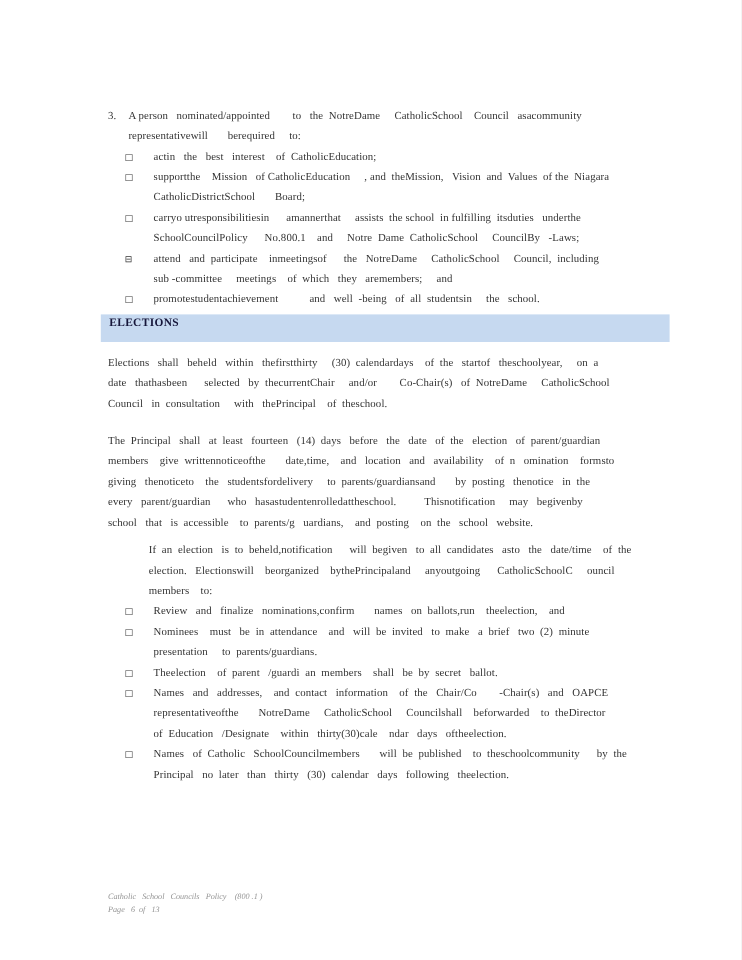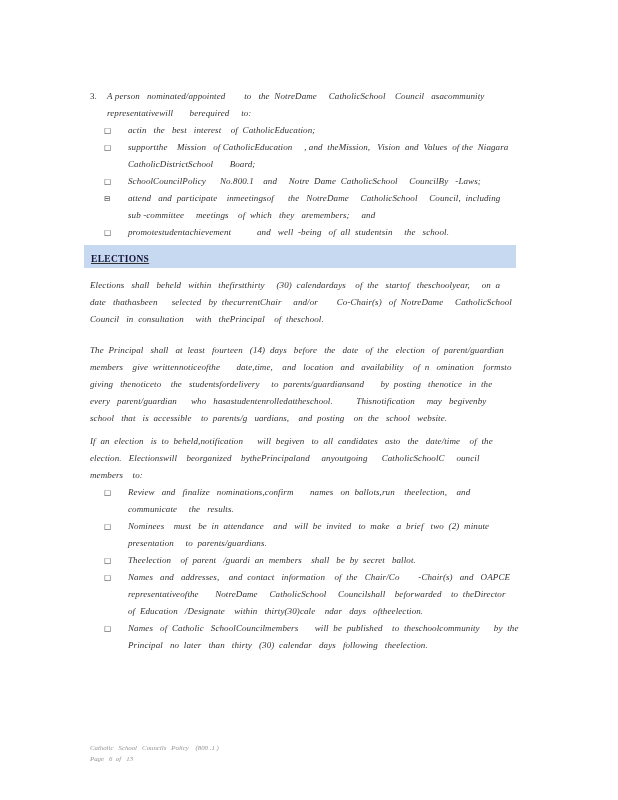--- a/index.html
+++ b/index.html
@@ -21,30 +21,29 @@
     letter-spacing:0.1px;
   }
   .block{display:flex;align-items:flex-start;}
   .block.bullet{padding-left:14px;}
   .marker-num{width:17px;flex:none;}
   .marker-box{
     width:24px;flex:none;
     font-family:"DejaVu Sans", sans-serif;
     font-size:7.5px;line-height:17px;
   }
-  .content{flex:1;min-width:0;font-style:italic;}
+  .content{flex:1;min-width:0;}
   .line{white-space:pre;}
   .section-bar{
     margin-left:-6px;
-    width:432px;
+    width:474px;
     height:23px;
     background:#c6d9f0;
     display:flex;
-    align-items:flex-end;
-    text-decoration:underline;
+    align-items:flex-start;
   }
   .section-bar-label{
     padding-left:7px;
     font-weight:bold;
     font-size:9.5px;
     letter-spacing:0.3px;
     color:#16163a;
   }
   .footer{
     position:absolute;
@@ -77,20 +76,21 @@
       <div class="block bullet">
         <span class="marker-box">□</span>
         <div class="content">
           <div class="line">supportthe    Mission   of CatholicEducation     , and  theMission,   Vision  and  Values  of the  Niagara</div>
           <div class="line">CatholicDistrictSchool       Board;</div>
         </div>
       </div>
       <div class="block bullet">
         <span class="marker-box">□</span>
         <div class="content">
+          <div class="line">carryo utresponsibilitiesin      amannerthat     assists  the school  in fulfilling  itsduties   underthe</div>
           <div class="line">SchoolCouncilPolicy      No.800.1    and     Notre  Dame  CatholicSchool     CouncilBy   -Laws;</div>
         </div>
       </div>
       <div class="block bullet">
         <span class="marker-box">⊟</span>
         <div class="content">
           <div class="line">attend   and  participate    inmeetingsof      the   NotreDame     CatholicSchool     Council,  including</div>
           <div class="line">sub -committee     meetings    of  which   they   aremembers;     and</div>
         </div>
       </div>
@@ -112,32 +112,31 @@
       </div>
       <div class="block para" style="margin-top: 14px; justify-content: center;">
         <div class="content">
           <div class="line">The  Principal   shall   at  least   fourteen   (14)  days   before   the   date   of  the   election   of  parent/guardian</div>
           <div class="line">members    give  writtennoticeofthe       date,time,    and   location   and   availability    of  n   omination    formsto</div>
           <div class="line">giving   thenoticeto    the   studentsfordelivery     to  parents/guardiansand       by  posting   thenotice   in  the</div>
           <div class="line">every   parent/guardian      who   hasastudentenrolledattheschool.          Thisnotification     may   begivenby</div>
           <div class="line">school   that   is  accessible    to  parents/g   uardians,    and  posting    on  the   school   website.</div>
         </div>
       </div>
-      <div class="block para" style="margin-top: 6px;">
+      <div class="block para" style="margin-top: 6px; margin-left: 34px;">
         <div class="content">
           <div class="line">If  an  election   is  to  beheld,notification      will  begiven   to  all  candidates   asto   the   date/time    of  the</div>
           <div class="line">election.   Electionswill    beorganized    bythePrincipaland     anyoutgoing      CatholicSchoolC     ouncil</div>
           <div class="line">members    to:</div>
         </div>
       </div>
       <div class="block bullet">
         <span class="marker-box">□</span>
         <div class="content">
           <div class="line">Review   and   finalize   nominations,confirm       names   on  ballots,run    theelection,    and</div>
-          <div class="line">communicate     the   results.</div>
         </div>
       </div>
       <div class="block bullet">
         <span class="marker-box">□</span>
         <div class="content">
           <div class="line">Nominees    must   be  in  attendance    and   will  be  invited   to  make   a  brief   two  (2)  minute</div>
           <div class="line">presentation     to  parents/guardians.</div>
         </div>
       </div>
       <div class="block bullet">

